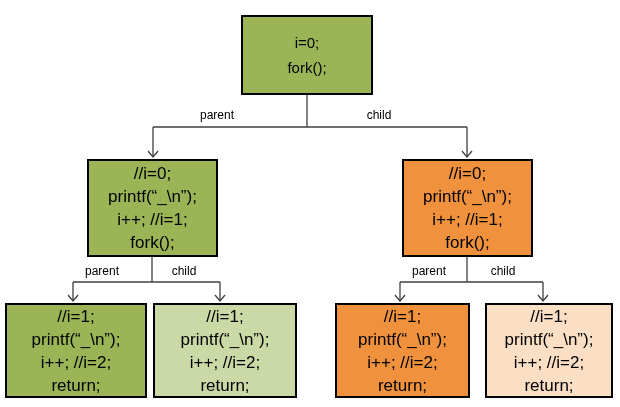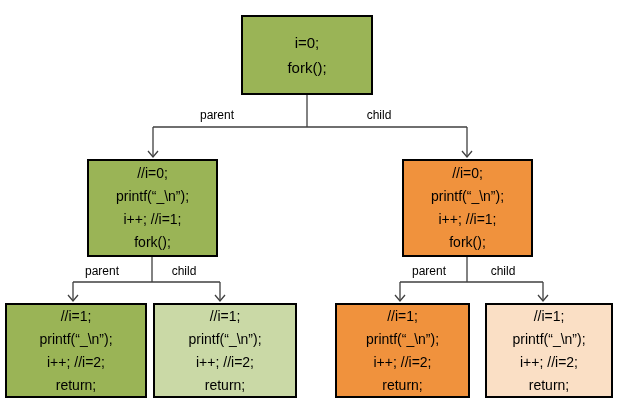--- a/index.html
+++ b/index.html
@@ -16,21 +16,21 @@
     position: absolute;
     box-sizing: border-box;
     border: 2px solid #000000;
     display: flex;
     flex-direction: column;
     align-items: center;
     justify-content: center;
     text-align: center;
   }
   .node .line {
-    font-size: 14px;
+    font-size: 17px;
     line-height: 23px;
     white-space: nowrap;
   }
   .node-root .line {
     font-size: 15px;
     line-height: 25px;
   }
   .edge-label {
     position: absolute;
     transform: translateX(-50%);

